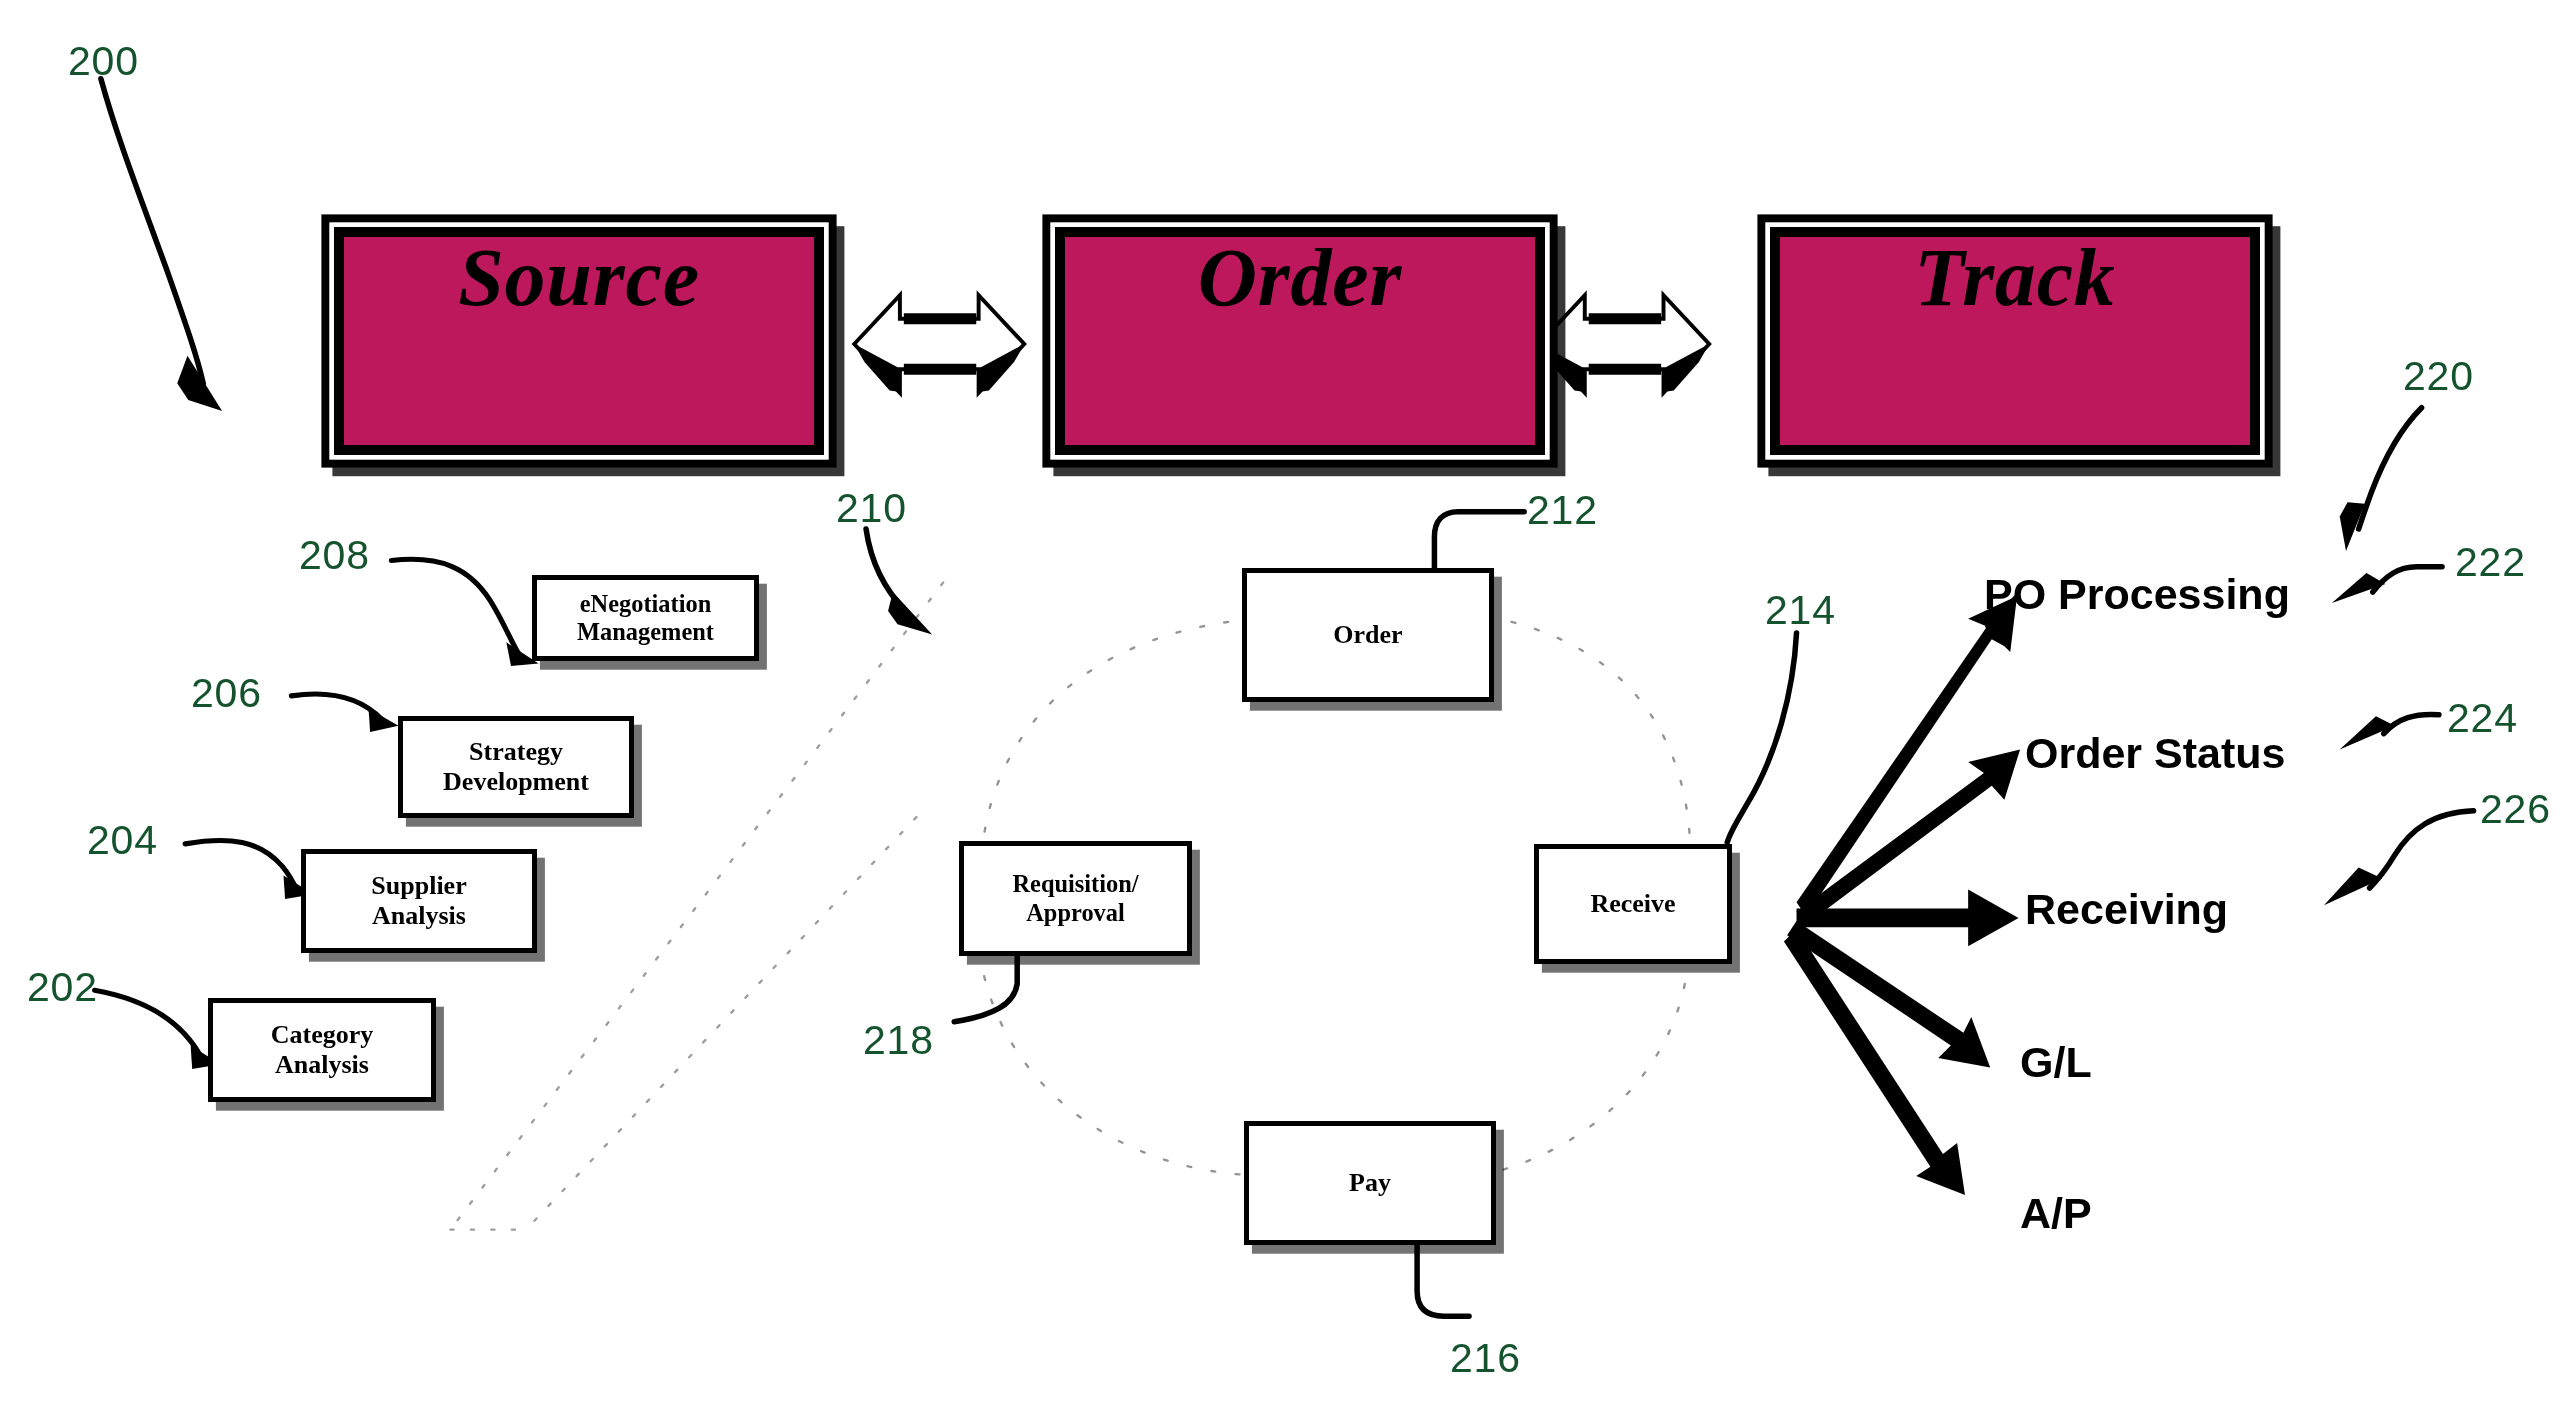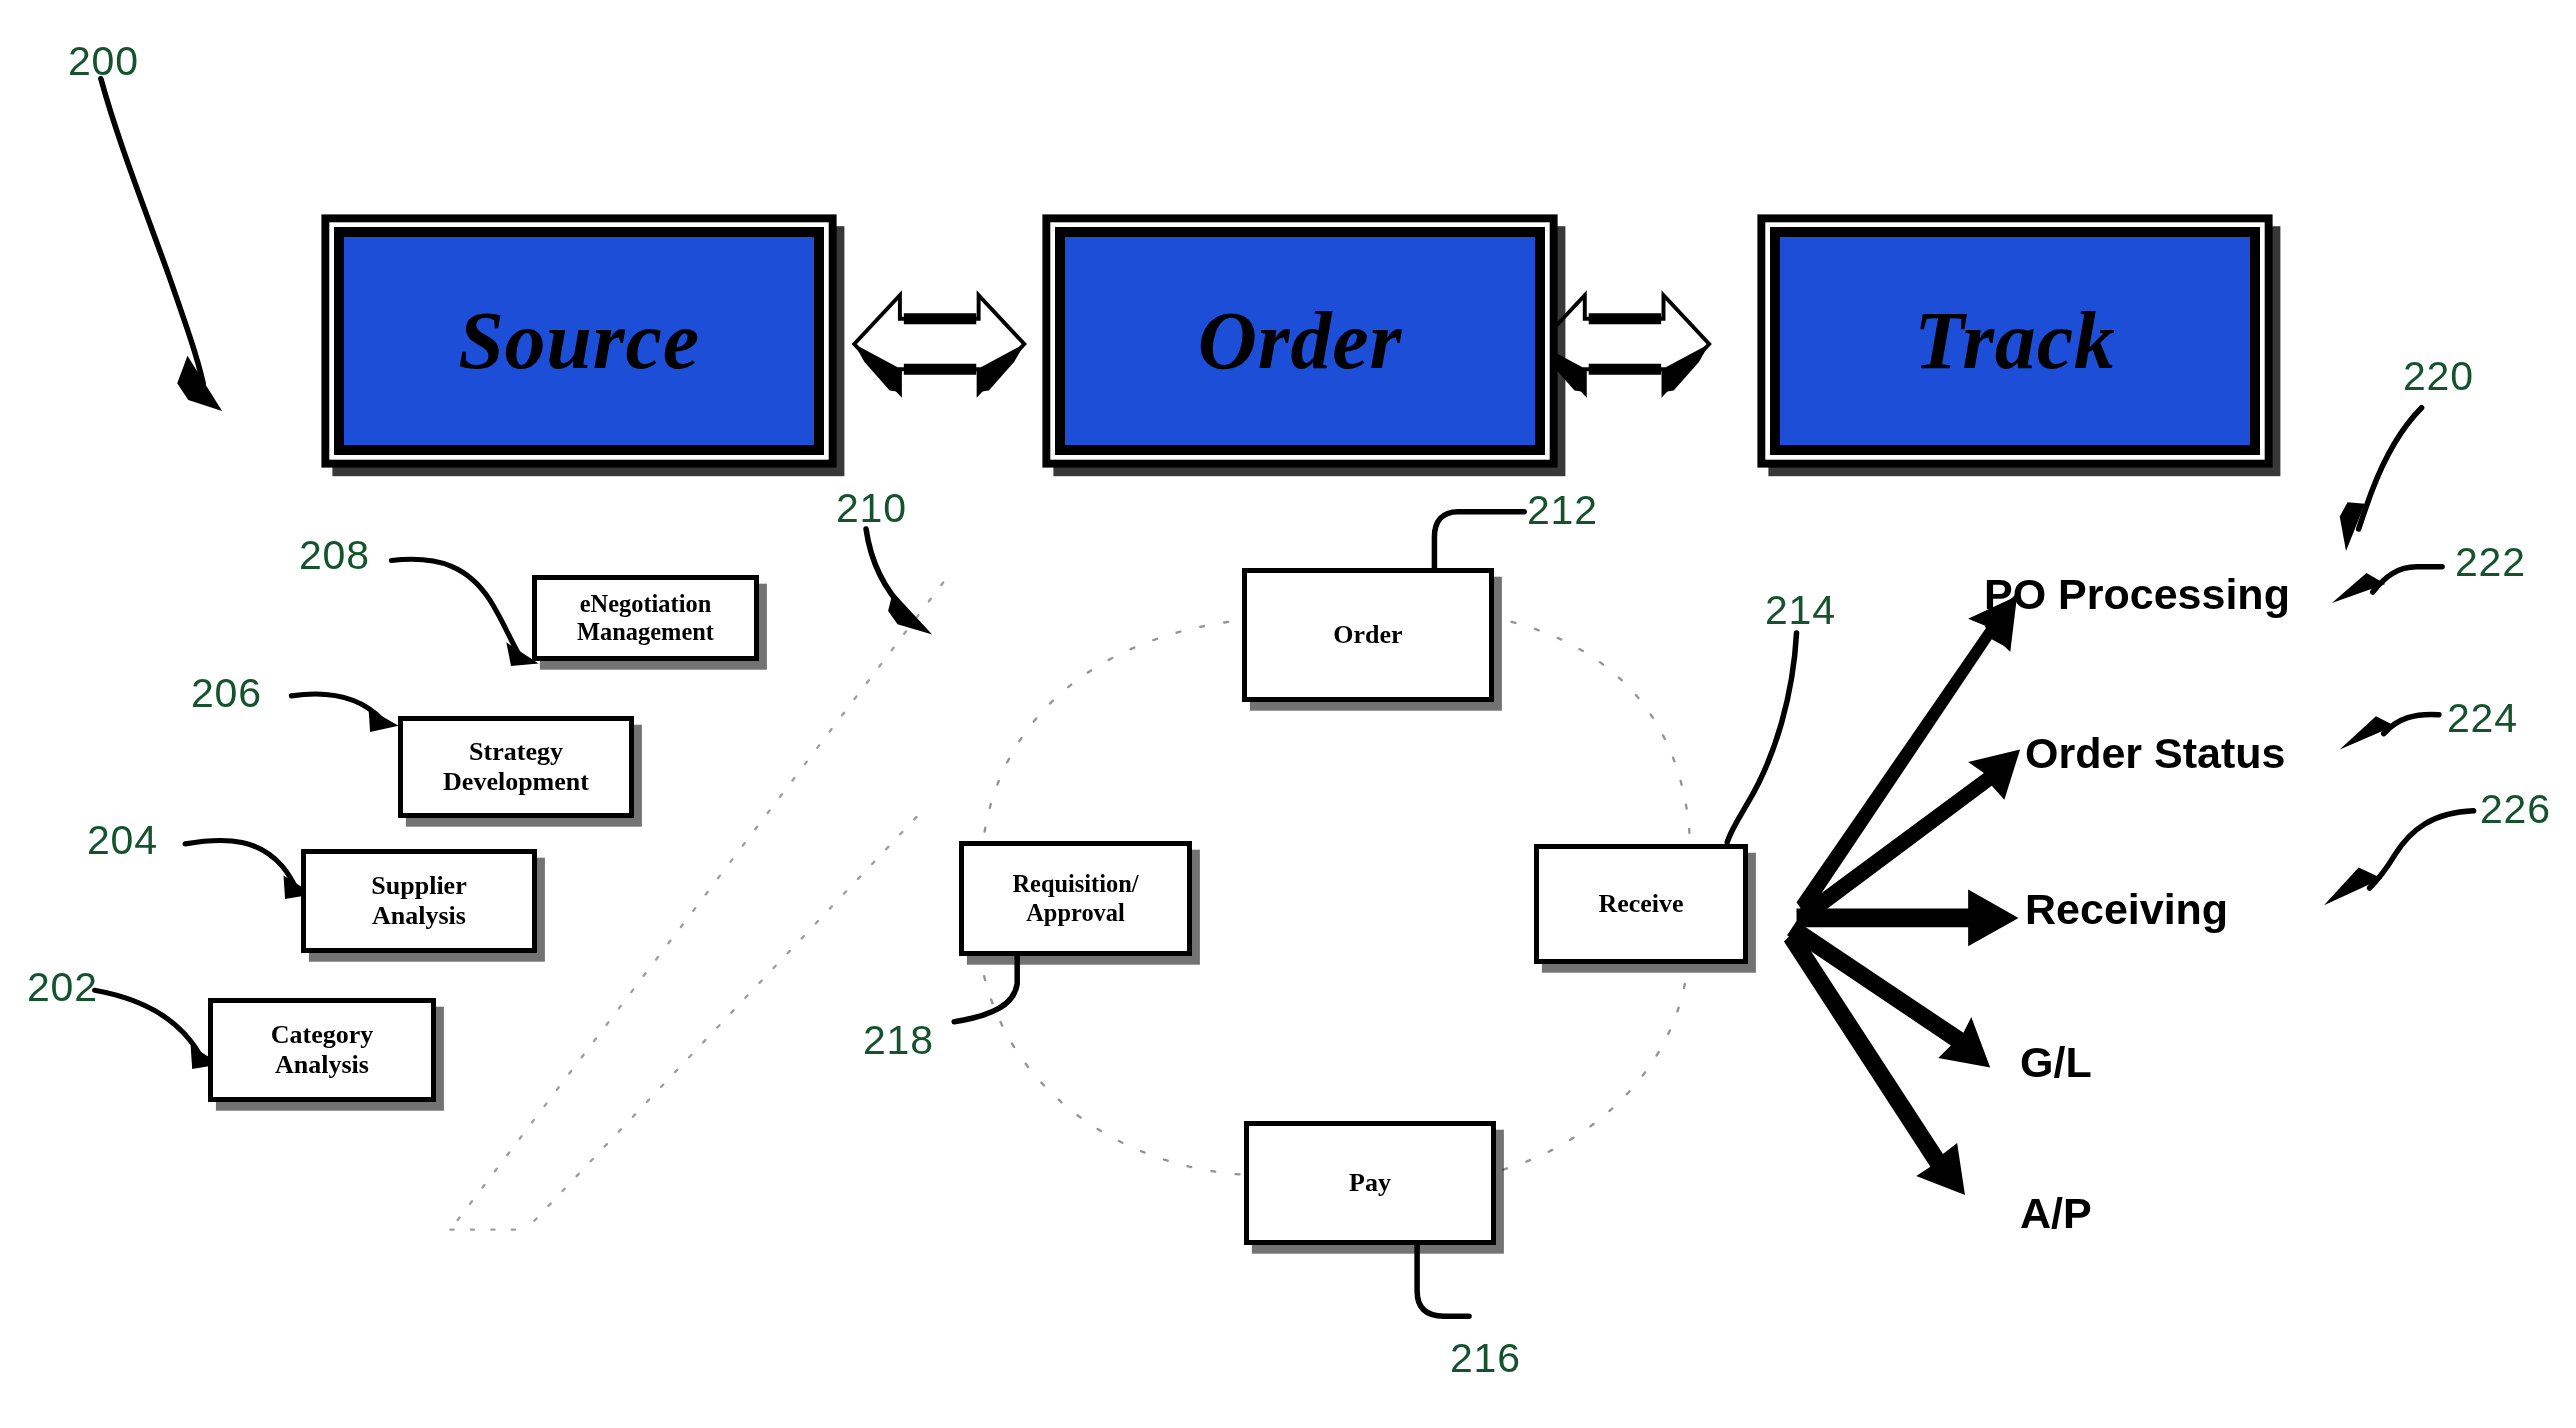--- a/index.html
+++ b/index.html
@@ -32,28 +32,27 @@
     letter-spacing:0.8px;
     color:#14532d;
     line-height:1;
     white-space:nowrap;
   }
 
   
   .banner{
     position:absolute;
     box-sizing:border-box;
-    background:#1d4ed8;
+    background:#be185d;
     border:10.2px solid #000;
     box-shadow:
       0 0 0 4.7px #ffffff,
       0 0 0 12.6px #000,
       9.4px 10.2px 0 11px rgba(0,0,0,0.78);
     display:flex;
-    align-items:center;
     justify-content:center;
   }
   .banner .banner-label{
     font-family:"Liberation Serif", serif;
     font-style:italic;
     font-weight:700;
     font-size:82px;
     letter-spacing:0.8px;
     color:#000;
     line-height:1;
@@ -259,21 +258,21 @@
 
   <div class="pbox" style="left:208px; top:998px; width:228px; height:104px;">
     <span class="pbox-label">Category
 Analysis</span>
   </div>
 
   <div class="pbox" style="left:1242px; top:568px; width:252px; height:134px;">
     <span class="pbox-label">Order</span>
   </div>
 
-  <div class="pbox" style="left:1534px; top:844px; width:214px; height:120px;">
+  <div class="pbox" style="left:1534px; top:844px; width:198px; height:120px;">
     <span class="pbox-label">Receive</span>
   </div>
 
   <div class="pbox" style="left:1244px; top:1121px; width:252px; height:124px;">
     <span class="pbox-label">Pay</span>
   </div>
 
   <div class="pbox small-type" style="left:959px; top:841px; width:233px; height:115px;">
     <span class="pbox-label">Requisition/
 Approval</span>

